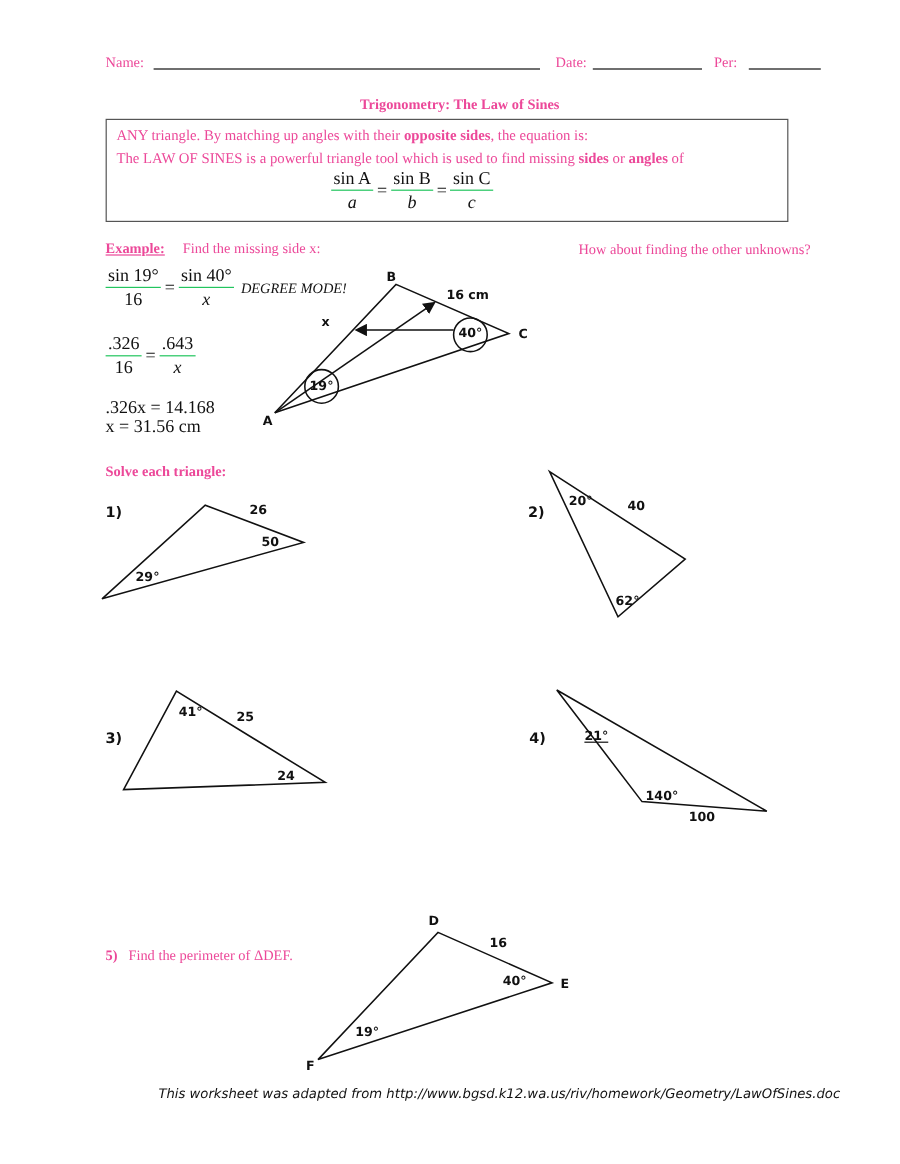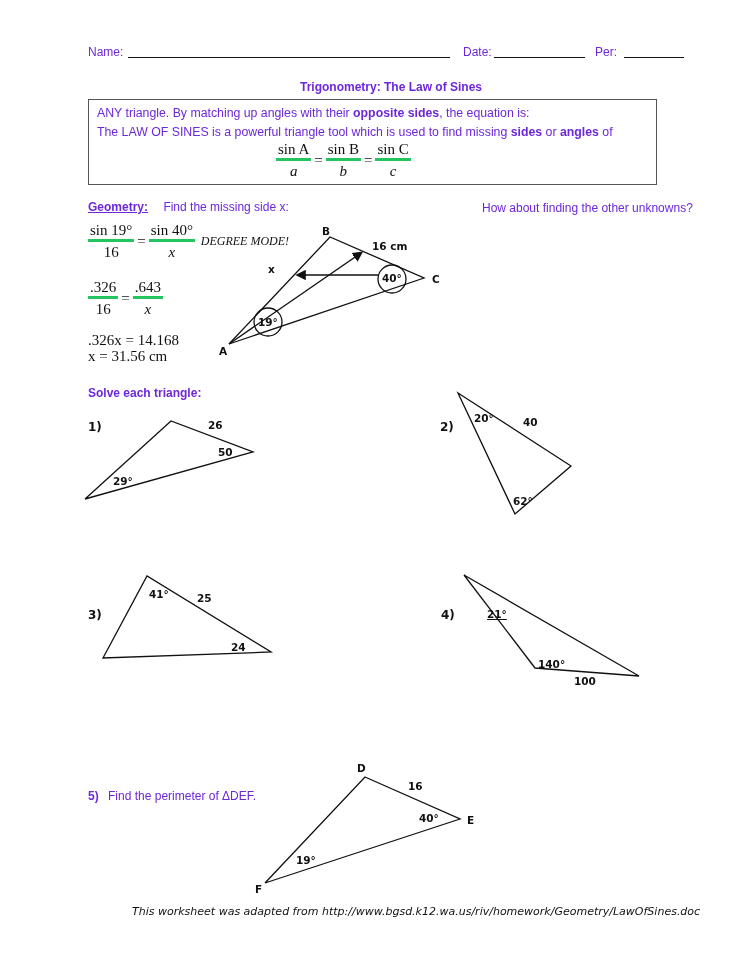--- a/index.html
+++ b/index.html
@@ -1,26 +1,26 @@
 <!DOCTYPE html>
 <html><head>
   <meta charset="utf-8">
   <style>
     html, body { margin: 0; padding: 0; background: #ffffff; }
     body { width: 750px; height: 970px; position: relative; overflow: hidden;
            font-family: "DejaVu Sans", sans-serif; color: #111; }
     .abs { position: absolute; }
-    .hand { font-family: Liberation Sans, sans-serif; font-size: 12px; color: #6d28d9; }
+    .hand { font-family: Liberation Serif, serif; font-size: 12px; color: #ec4899; }
     .field-line { position: absolute; border-bottom: 1.3px solid #111; height: 0; }
     .title { font-weight: bold; font-size: 12px; }
     .box { position: absolute; left: 88px; top: 99px; width: 569px; height: 86px;
            border: 1.5px solid #555; box-sizing: border-box; }
     .box-text { position: absolute; left: 8px; top: 4px; width: 555px; font-size: 12.3px; line-height: 19px; }
     .frac { display: inline-block; vertical-align: middle; text-align: center; }
-    .frac .num { display: block; padding: 0 2px; border-bottom: 3px solid #22c55e; line-height: 18px; }
+    .frac .num { display: block; padding: 0 2px; border-bottom: 1px solid #22c55e; line-height: 18px; }
     .frac .den { display: block; line-height: 20px; font-style: italic; }
     .eq { font-family: "Liberation Serif", serif; font-size: 15px; }
     .op { display: inline-block; vertical-align: middle; margin: 0 3px; font-size: 15px; }
     .bold { font-weight: bold; }
     svg { position: absolute; left: 0; top: 0; }
     .lbl { position: absolute; font-family: "DejaVu Sans", sans-serif; font-size: 10.5px; font-weight: bold; color: #111; }
     .num-lbl { position: absolute; font-family: "DejaVu Sans", sans-serif; font-size: 12px; font-weight: bold; }
     .footer { position: absolute; left: 132px; top: 905px; font-size: 11px; font-style: italic; }
   </style>
 </head>
@@ -39,21 +39,21 @@
   <div class="box-text hand">
     <div><span>ANY triangle.  By matching up angles with their </span><span class="bold">opposite sides</span><span>, the equation is:</span></div>
     <div><span>The LAW OF SINES is a powerful triangle tool which is used to find missing </span><span class="bold">sides</span><span> or </span><span class="bold">angles</span><span> of</span></div>
   </div>
   <div class="abs eq" style="left:187px;top:40px;">
     <span class="frac"><span class="num">sin A</span><span class="den">a</span></span><span class="op">=</span><span class="frac"><span class="num">sin B</span><span class="den">b</span></span><span class="op">=</span><span class="frac"><span class="num">sin C</span><span class="den">c</span></span>
   </div>
 </div>
 
 <div class="abs hand" style="left:88px;top:200px;">
-  <span class="bold" style="text-decoration:underline;">Geometry:</span>
+  <span class="bold" style="text-decoration:underline;">Example:</span>
   <span style="margin-left:12px;">Find the missing side x:</span>
 </div>
 
 <div class="abs eq" style="left:88px;top:221px;">
   <span class="frac"><span class="num">sin 19°</span><span class="den" style="font-style:normal">16</span></span><span class="op">=</span><span class="frac"><span class="num">sin 40°</span><span class="den">x</span></span>
   <span style="font-style:italic;font-size:12px;vertical-align:middle;margin-left:2px;">DEGREE MODE!</span>
 </div>
 
 <div class="abs eq" style="left:88px;top:278px;">
   <span class="frac"><span class="num">.326</span><span class="den" style="font-style:normal">16</span></span><span class="op">=</span><span class="frac"><span class="num">.643</span><span class="den">x</span></span>

